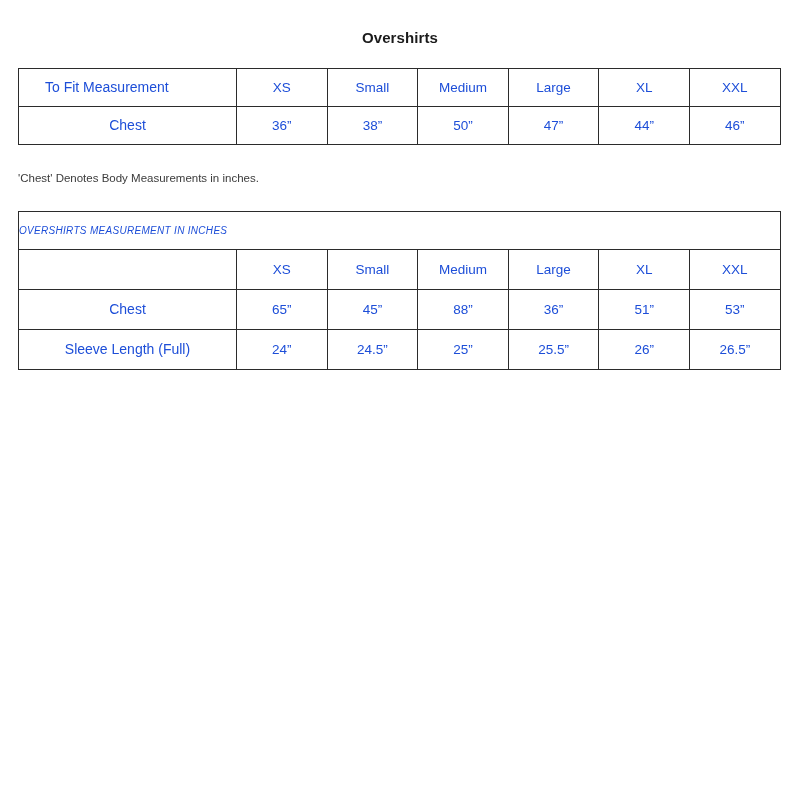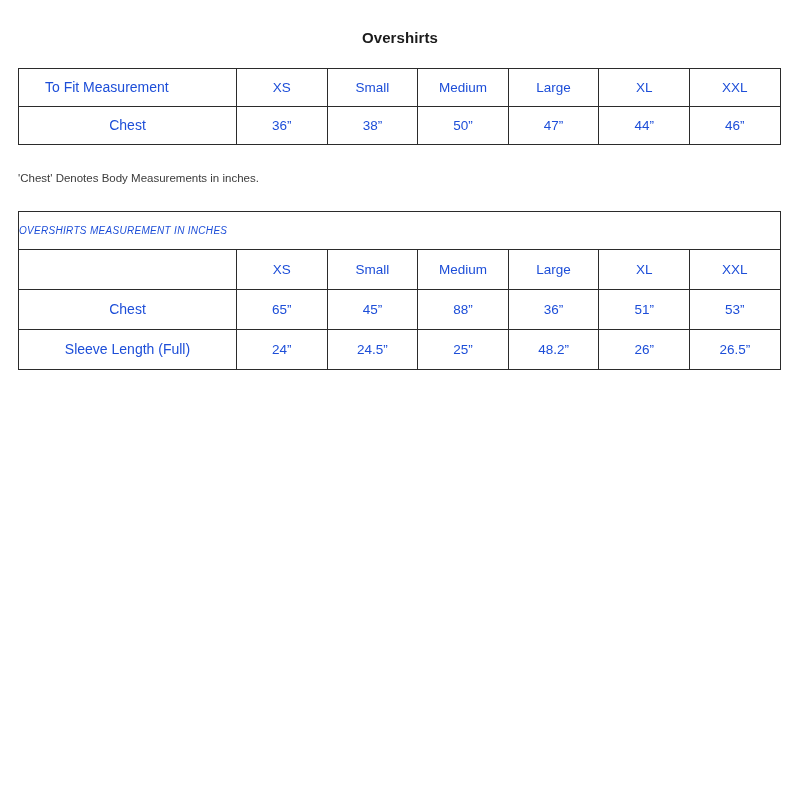--- a/index.html
+++ b/index.html
@@ -171,20 +171,20 @@
         <td>51”</td>
         <td>53”</td>
       </tr>
 
 
       <tr>
         <td class="row-label">Sleeve Length (Full)</td>
         <td>24”</td>
         <td>24.5”</td>
         <td>25”</td>
-        <td>48.2”</td>
+        <td>25.5”</td>
         <td>26”</td>
         <td>26.5”</td>
       </tr>
     </tbody>
   </table>
 
 </div>
 
 </body></html>

